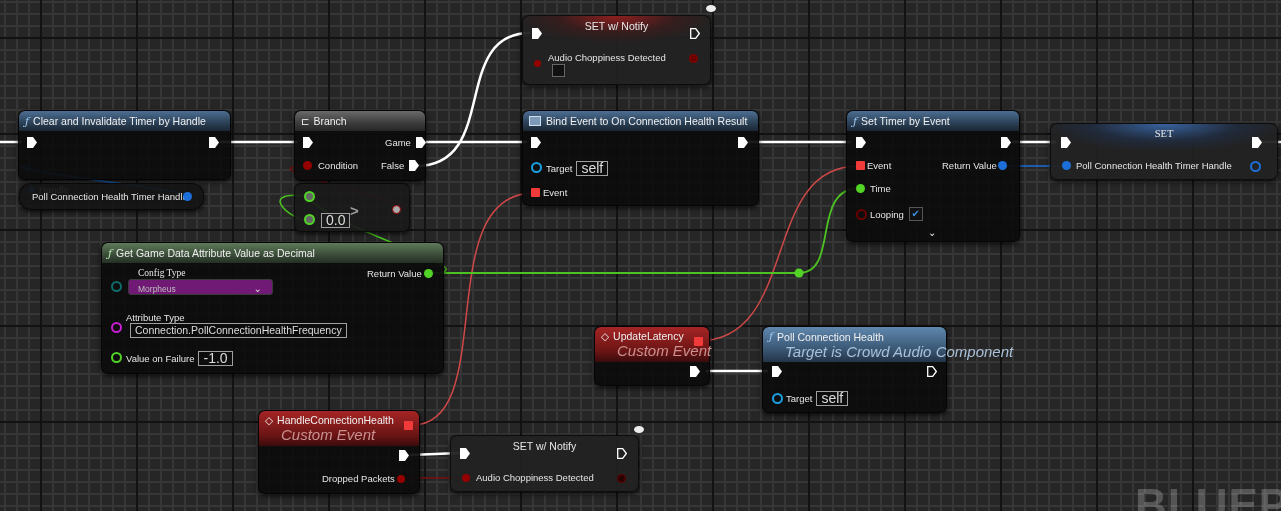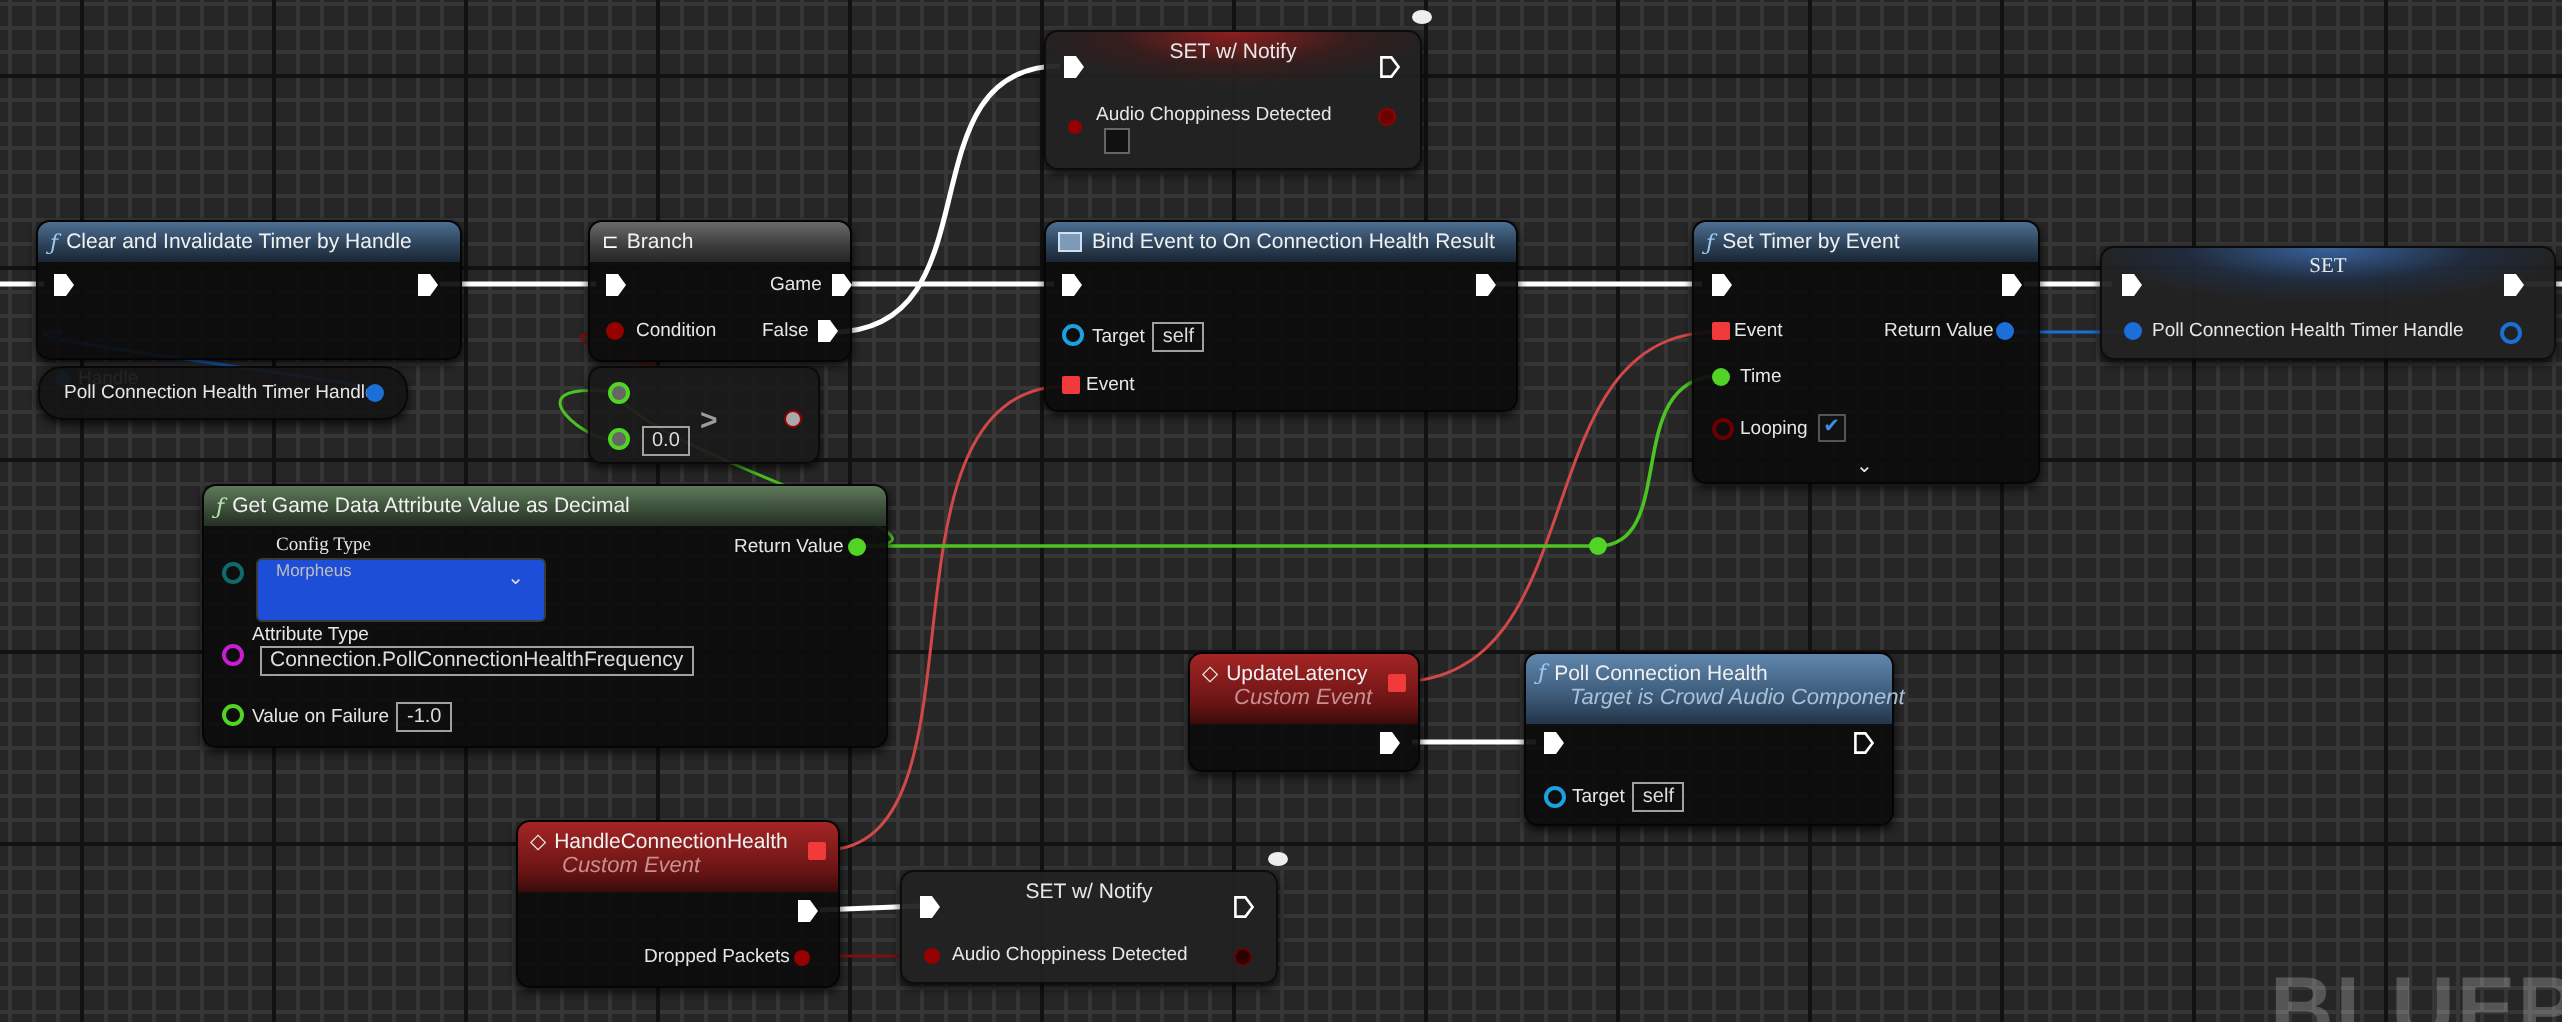--- a/index.html
+++ b/index.html
@@ -20,34 +20,34 @@
   .node{position:absolute;background:rgba(12,12,12,0.93);border-radius:7px;
     box-shadow:0 2px 5px rgba(0,0,0,0.75);border:1px solid rgba(0,0,0,0.6);}
   .hdr{height:20px;border-radius:6px 6px 0 0;display:flex;align-items:center;
     font-size:10.5px;padding-left:6px;color:#f0f0f0;white-space:nowrap;}
   .hdr .ico{margin-right:4px;font-style:italic;font-family:"DejaVu Serif",serif;font-size:11px;color:#9cc8f0;}
   .hdr-blue{background:linear-gradient(to bottom,#4d6f93 0%,#2b4056 60%,#1a2633 100%);}
   .hdr-gray{background:linear-gradient(to bottom,#6a6a6a 0%,#3c3c3c 60%,#262626 100%);}
   .hdr-green{background:linear-gradient(to bottom,#5e7a5a 0%,#3a4c38 60%,#253024 100%);}
   .hdr-red{background:linear-gradient(to bottom,#a52525 0%,#6a1414 70%,#3a0b0b 100%);height:32px;align-items:flex-start;padding-top:3px;flex-direction:column;}
   .hdr-bluebig{background:linear-gradient(to bottom,#5f87ad 0%,#3c5a78 60%,#233548 100%);height:32px;flex-direction:column;align-items:flex-start;padding-top:3px;}
-  .sub{font-style:italic;font-size:11px;color:#c89090;margin-left:16px;}
+  .sub{font-style:italic;font-size:15px;color:#c89090;margin-left:16px;}
   .sub-b{color:#a9c0d8;}
   .var-hdr{position:absolute;left:0;right:0;top:0;height:26px;border-radius:7px 7px 0 0;
     text-align:center;font-size:10.5px;line-height:20px;color:#e8e8e8;}
   .var-red{background:radial-gradient(ellipse at 50% 0%,rgba(160,30,30,0.85) 0%,rgba(90,20,20,0.35) 45%,transparent 75%);}
   .var-blue{background:radial-gradient(ellipse at 50% 0%,rgba(60,110,180,0.85) 0%,rgba(30,60,110,0.35) 45%,transparent 75%);font-family:Liberation Serif, serif;}
   .row{position:absolute;font-size:9.5px;color:#e6e6e6;white-space:nowrap;display:flex;align-items:center;}
   .exec{position:absolute;width:10px;height:11px;}
   .exec svg{display:block;}
   .pin{position:absolute;width:9px;height:9px;border-radius:50%;}
   .pin-sq{position:absolute;width:9px;height:9px;background:#f13b3b;border-radius:1px;}
   .pin-ring{position:absolute;width:7px;height:7px;border-radius:50%;border:2px solid;background:transparent;}
-  .box{border:1px solid #a0a0a0;padding:0 4px;font-size:10px;color:#dcdcdc;height:13px;line-height:13px;margin-left:4px;}
-  .dropdown{position:absolute;left:128px;top:279px;width:145px;height:32px;background:#1d4ed8;border:1px solid #3a3a3a;border-radius:3px;font-size:8.5px;color:#bdbdbd;display:flex;align-items:flex-start;padding-left:9px;box-sizing:border-box;}
+  .box{border:1px solid #a0a0a0;padding:0 4px;font-size:14px;color:#dcdcdc;height:13px;line-height:13px;margin-left:4px;}
+  .dropdown{position:absolute;left:128px;top:279px;width:145px;height:16px;background:#701a75;border:1px solid #3a3a3a;border-radius:3px;font-size:8.5px;color:#bdbdbd;display:flex;align-items:flex-end;padding-left:9px;box-sizing:border-box;}
   .dropdown .chev{position:absolute;right:10px;top:3px;font-size:10px;color:#ddd;}
   .check{display:inline-block;width:12px;height:12px;border:1px solid #555;background:#111;margin-left:5px;color:#3a8fe0;font-size:10px;line-height:12px;text-align:center;}
   .bool-sq{position:absolute;width:11px;height:11px;background:#111;border:1px solid #666;}
   .bubble{position:absolute;width:10px;height:7px;border-radius:50%;background:#eee;}
 </style>
 </head>
 <body>
 
 <div class="grid"></div>
 <div class="watermark">BLUEPRINT</div>

